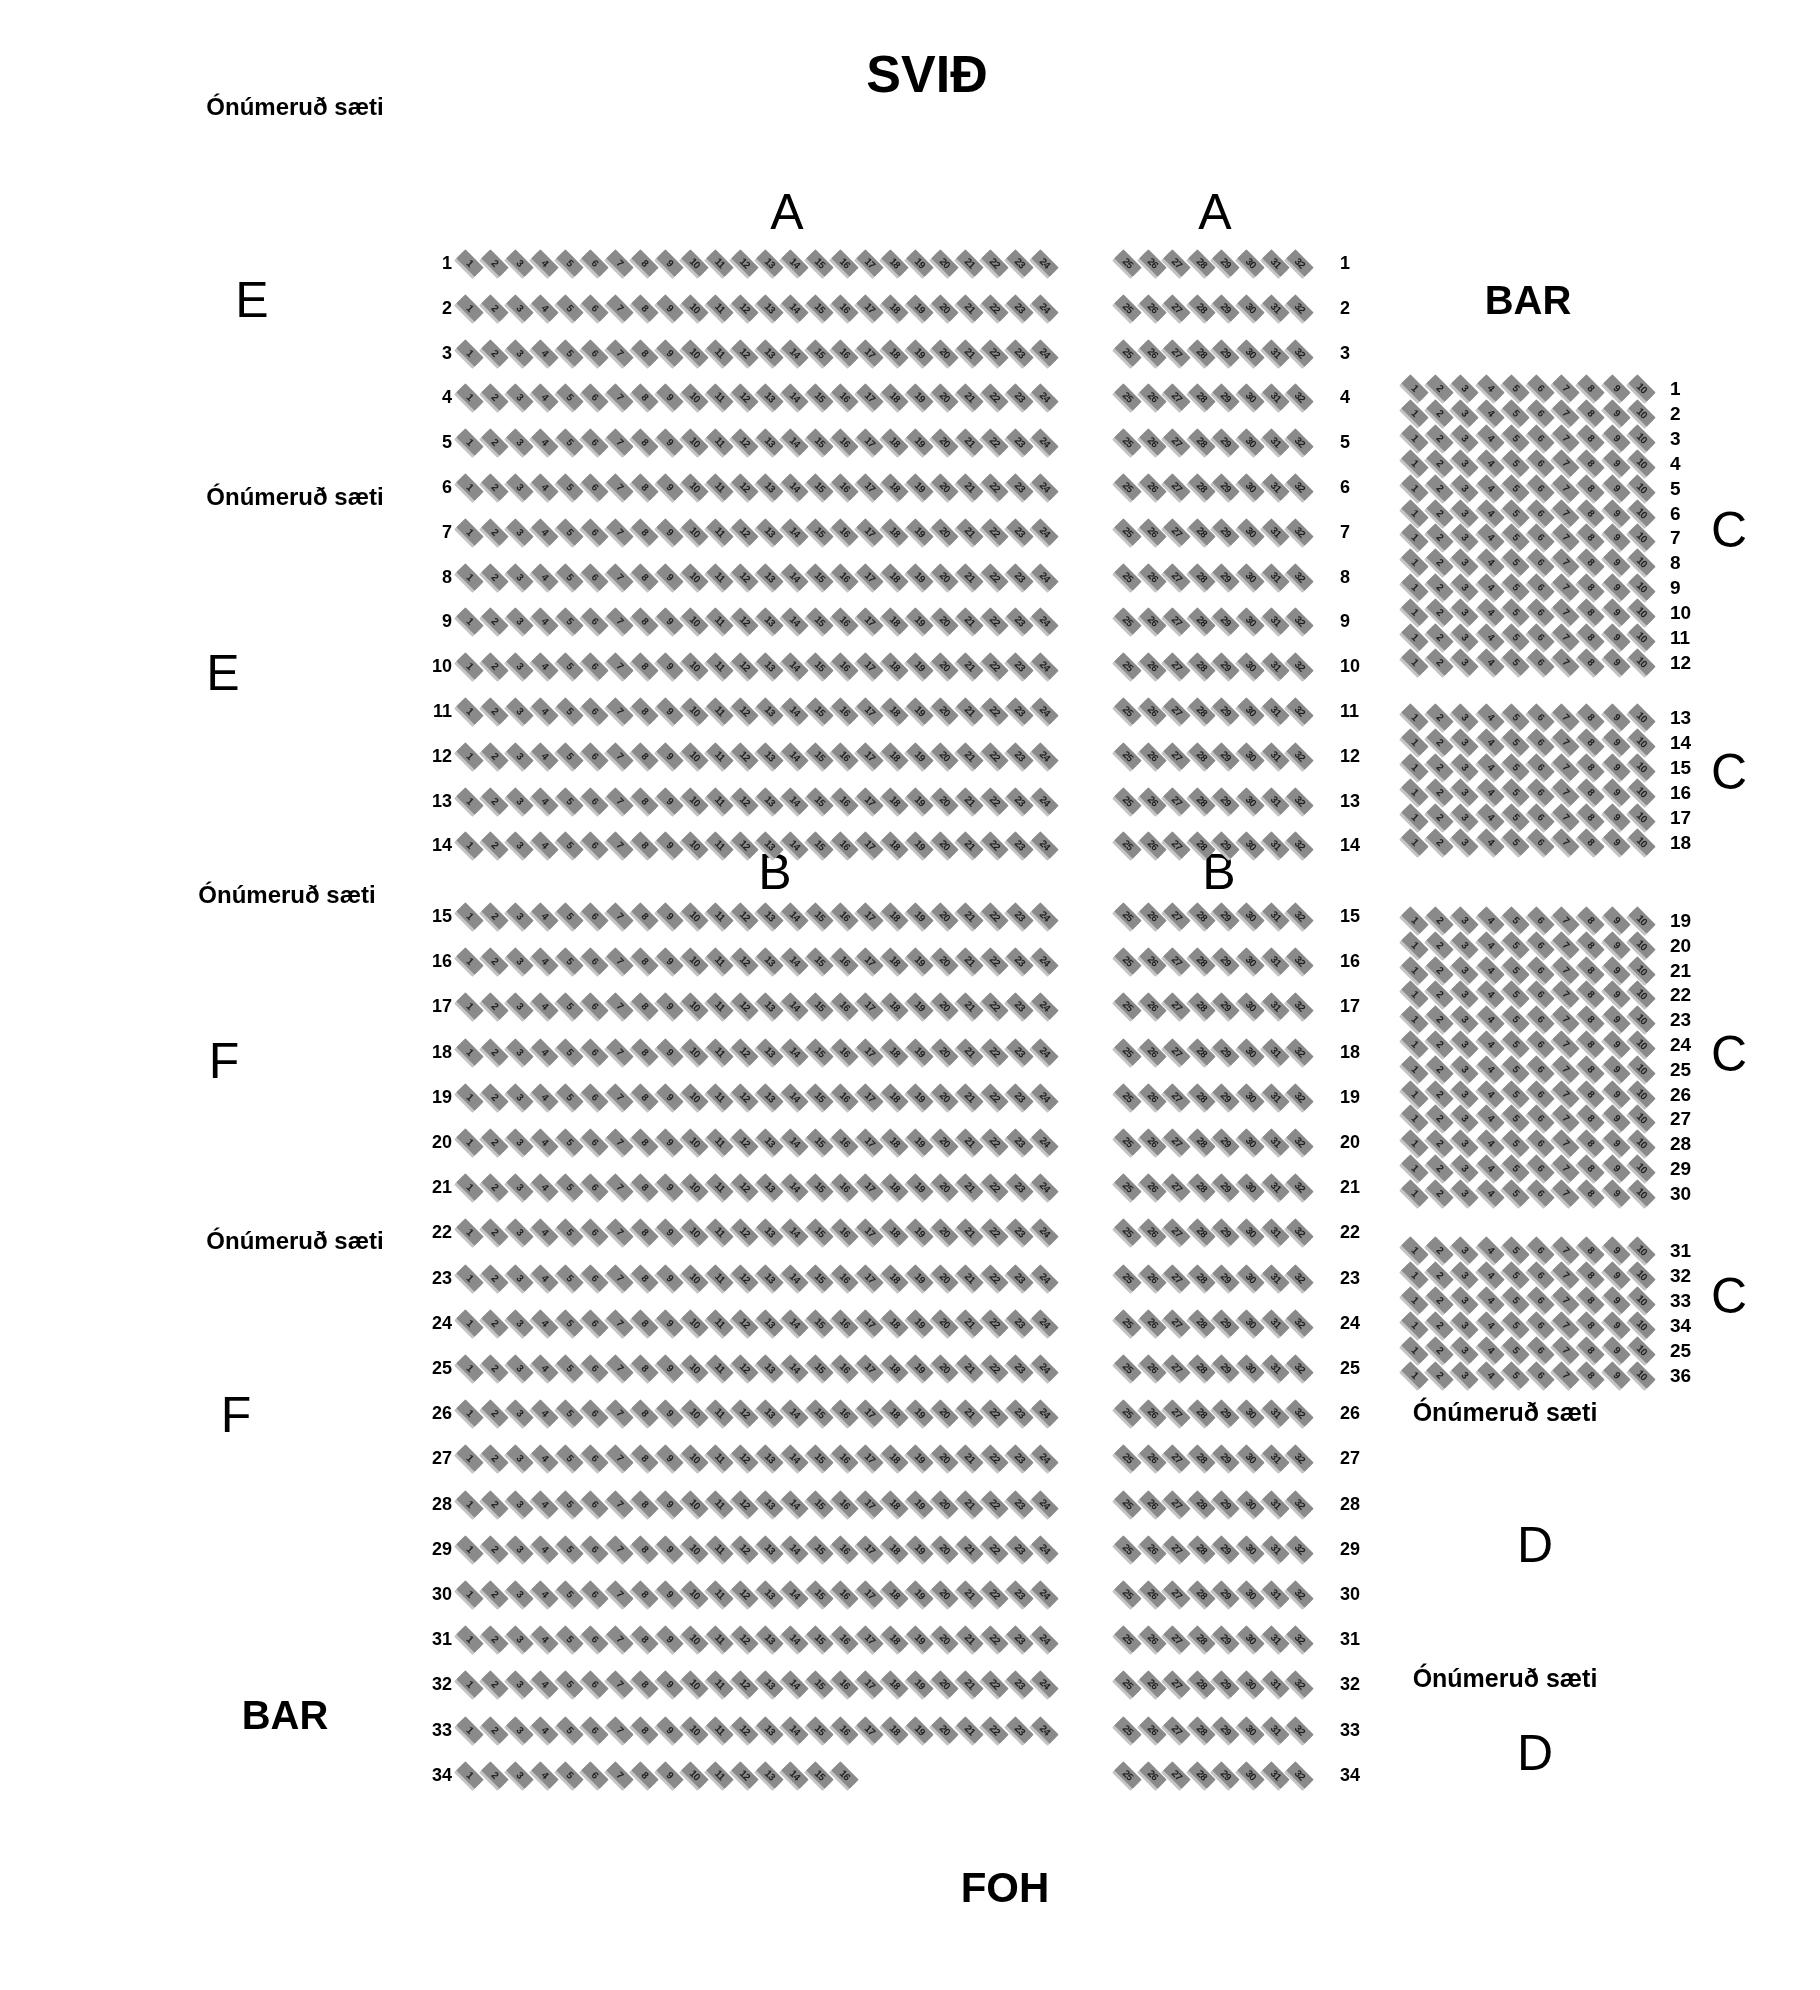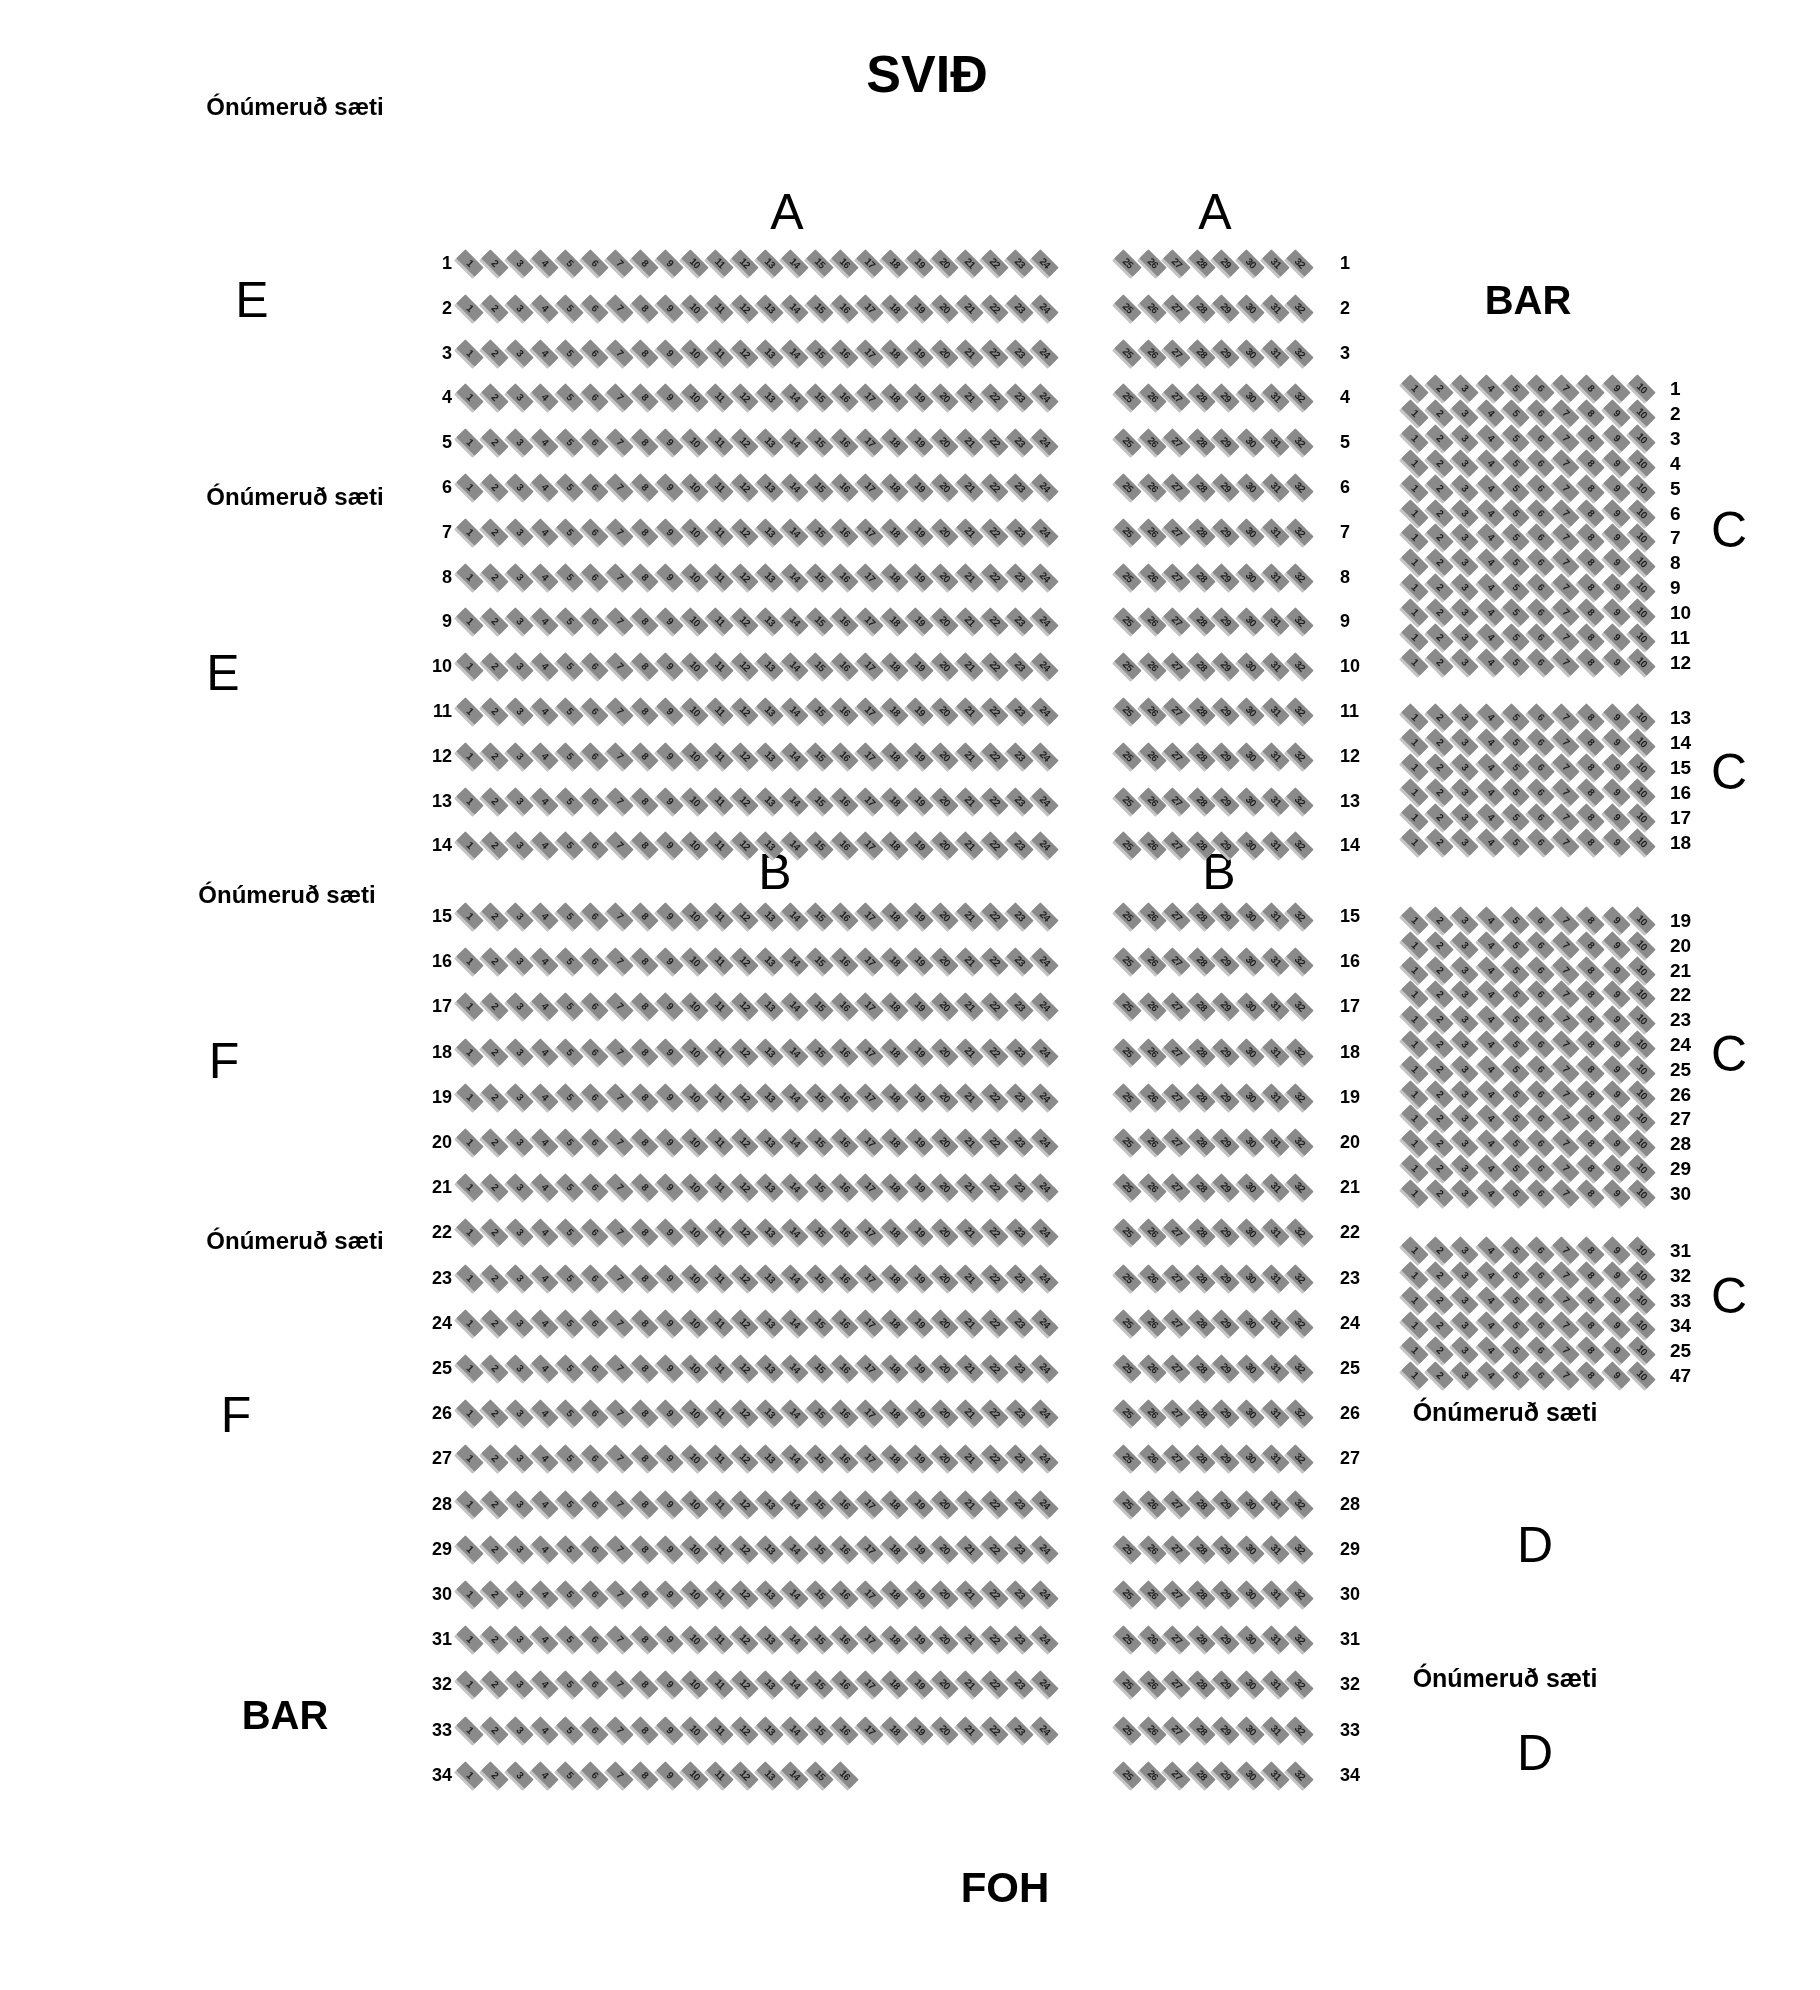--- a/index.html
+++ b/index.html
@@ -1589,14 +1589,14 @@
     <div class="seat" style="left: 1415px; top: 1375px;">1</div>
     <div class="seat" style="left: 1440.2px; top: 1375px;">2</div>
     <div class="seat" style="left: 1465.4px; top: 1375px;">3</div>
     <div class="seat" style="left: 1490.6px; top: 1375px;">4</div>
     <div class="seat" style="left: 1515.8px; top: 1375px;">5</div>
     <div class="seat" style="left: 1541px; top: 1375px;">6</div>
     <div class="seat" style="left: 1566.2px; top: 1375px;">7</div>
     <div class="seat" style="left: 1591.4px; top: 1375px;">8</div>
     <div class="seat" style="left: 1616.6px; top: 1375px;">9</div>
     <div class="seat" style="left: 1641.8px; top: 1375px;">10</div>
-    <div class="rowlbl anchor-left" style="left: 1670px; top: 1375px; font-size: 19px;">47</div>
+    <div class="rowlbl anchor-left" style="left: 1670px; top: 1375px; font-size: 19px;">36</div>
   </div>
 
 </body></html>

